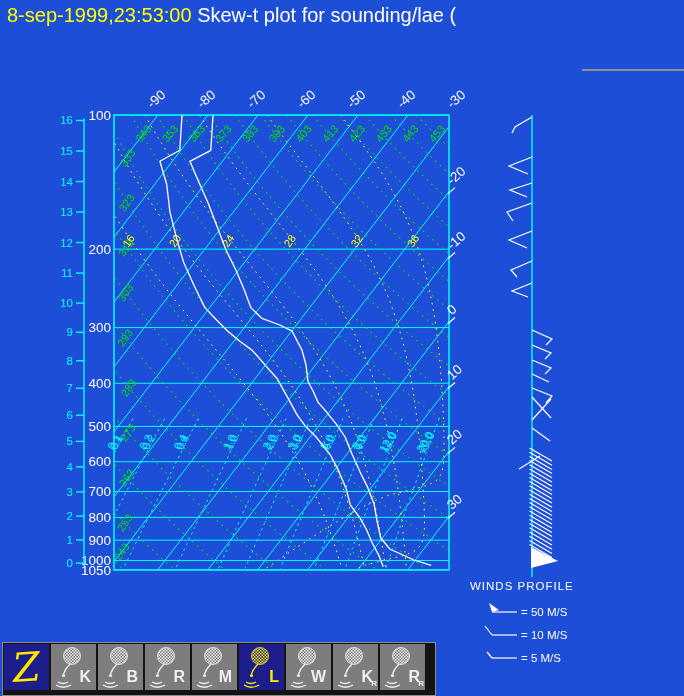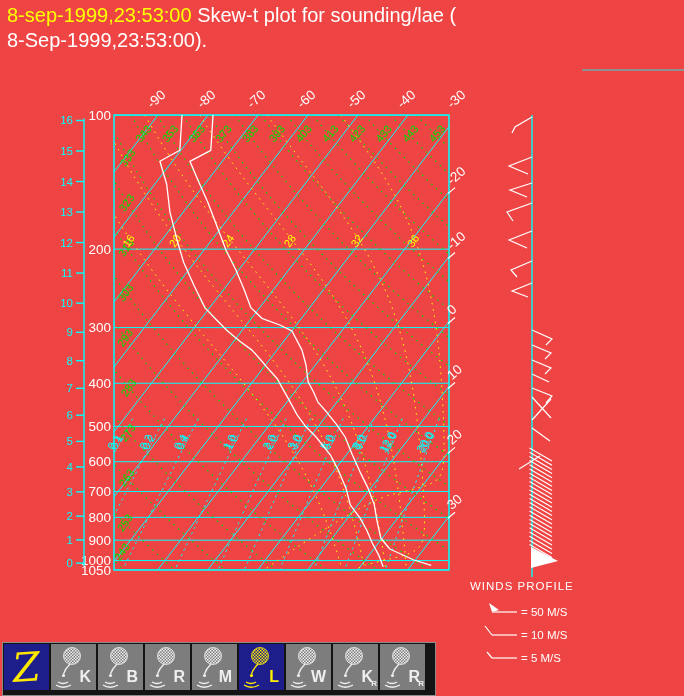--- a/index.html
+++ b/index.html
@@ -1,16 +1,16 @@
 <!DOCTYPE html>
 <html><head>
 <meta charset="utf-8">
 <style>
   html,body{margin:0;padding:0;background:#000;}
-  #screen{position:relative;width:684px;height:696px;background:#ef4444;overflow:hidden;
+  #screen{position:relative;width:684px;height:696px;background:#1d4ed8;overflow:hidden;
           font-family:"Liberation Sans",sans-serif;}
   #titleblock{position:absolute;left:7px;top:3px;font-size:20px;line-height:25px;color:#fff;
               letter-spacing:0px;white-space:pre-wrap;width:640px;}
   .ts{color:#ffff00;}
   #topline{position:absolute;left:582px;top:69px;width:102px;height:2px;background:#8f8f8f;}
   #chartsvg{position:absolute;left:0;top:0;}
   #toolbar{position:absolute;left:2px;top:642px;width:430px;height:50px;background:#141414;
            border:1px solid #8c8c8c;display:flex;gap:2px;padding:1px;}
   .tbtn{position:relative;width:45px;height:46px;background:#7d7d7d;flex:0 0 auto;cursor:pointer;}
   .tbtn.active{background:#1d1d8c;}
@@ -20,21 +20,21 @@
   .tbtn .sub{position:absolute;right:1px;bottom:2px;font-size:8px;font-weight:bold;color:#efefef;}
   .tbtn svg{position:absolute;left:0;top:0;}
   .zlogo{position:absolute;left:0;top:0;width:45px;height:46px;display:flex;align-items:center;
          justify-content:center;font-family:"DejaVu Serif",serif;font-style:italic;
          font-size:40px;color:#ffe800;transform:rotate(-4deg);}
 </style>
 </head>
 <body>
 
 <div id="screen">
-  <div id="titleblock"><span class="ts">8-sep-1999,23:53:00</span><span> Skew-t plot for sounding/lae (</span><br><span>8-Sep-1999,23:53:00).</span></div>
+  <div id="titleblock"><span class="ts">8-sep-1999,23:53:00</span><span> Skew-t plot for sounding/lae (</span><br></div>
 
   <div id="topline"></div>
 
   <svg id="chartsvg" width="684" height="696">
       <defs>
         <clipPath id="pc">
           <rect x="114" y="115" width="335" height="455"></rect>
         </clipPath>
       </defs>
       <g clip-path="url(#pc)">

